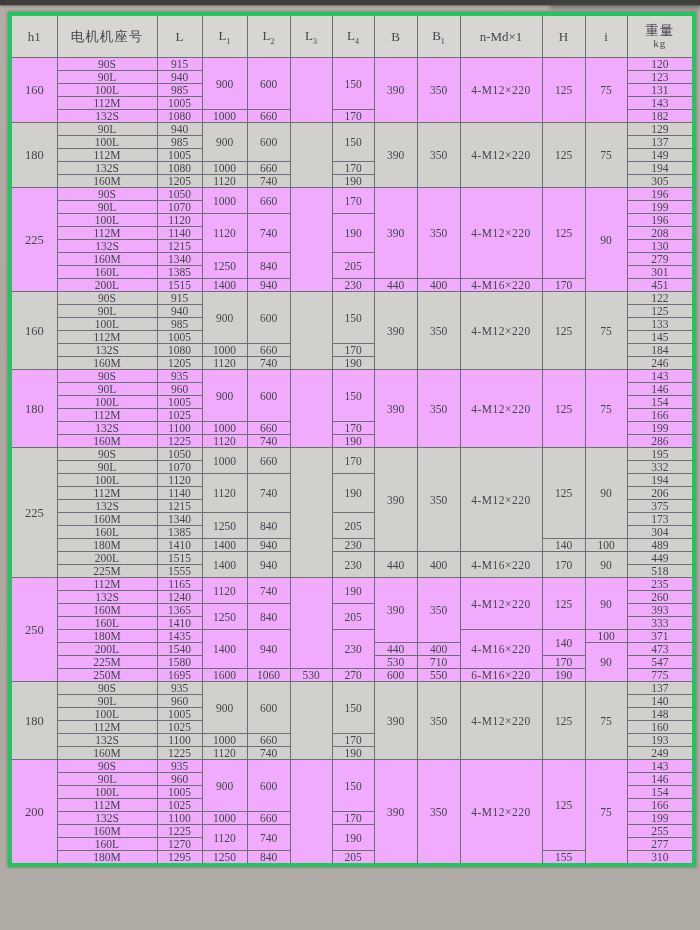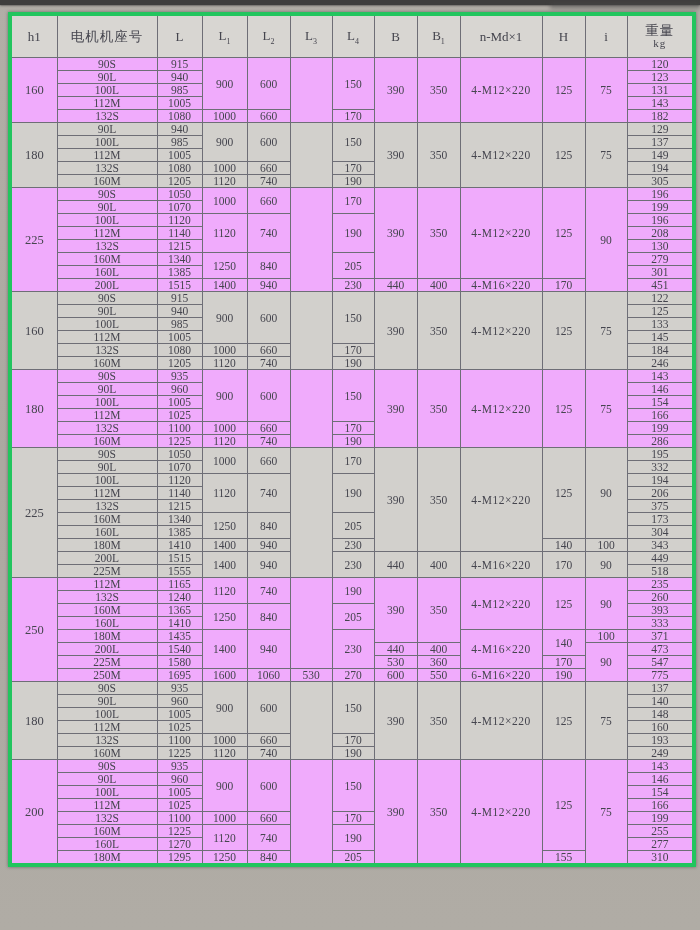--- a/index.html
+++ b/index.html
@@ -366,21 +366,21 @@
           <td>304</td>
         </tr>
         <tr class="shaded">
           <td>180M</td>
           <td>1410</td>
           <td>1400</td>
           <td>940</td>
           <td>230</td>
           <td>140</td>
           <td>100</td>
-          <td>343</td>
+          <td>489</td>
         </tr>
         <tr class="shaded">
           <td>200L</td>
           <td>1515</td>
           <td rowspan="2">1400</td>
           <td rowspan="2">940</td>
           <td rowspan="2">230</td>
           <td rowspan="2">440</td>
           <td rowspan="2">400</td>
           <td rowspan="2" class="nmd">4-M16×220</td>
@@ -442,21 +442,21 @@
           <td>1540</td>
           <td>440</td>
           <td>400</td>
           <td rowspan="3">90</td>
           <td>473</td>
         </tr>
         <tr>
           <td>225M</td>
           <td>1580</td>
           <td>530</td>
-          <td>360</td>
+          <td>710</td>
           <td>170</td>
           <td>547</td>
         </tr>
         <tr>
           <td>250M</td>
           <td>1695</td>
           <td>1600</td>
           <td>1060</td>
           <td>530</td>
           <td>270</td>

